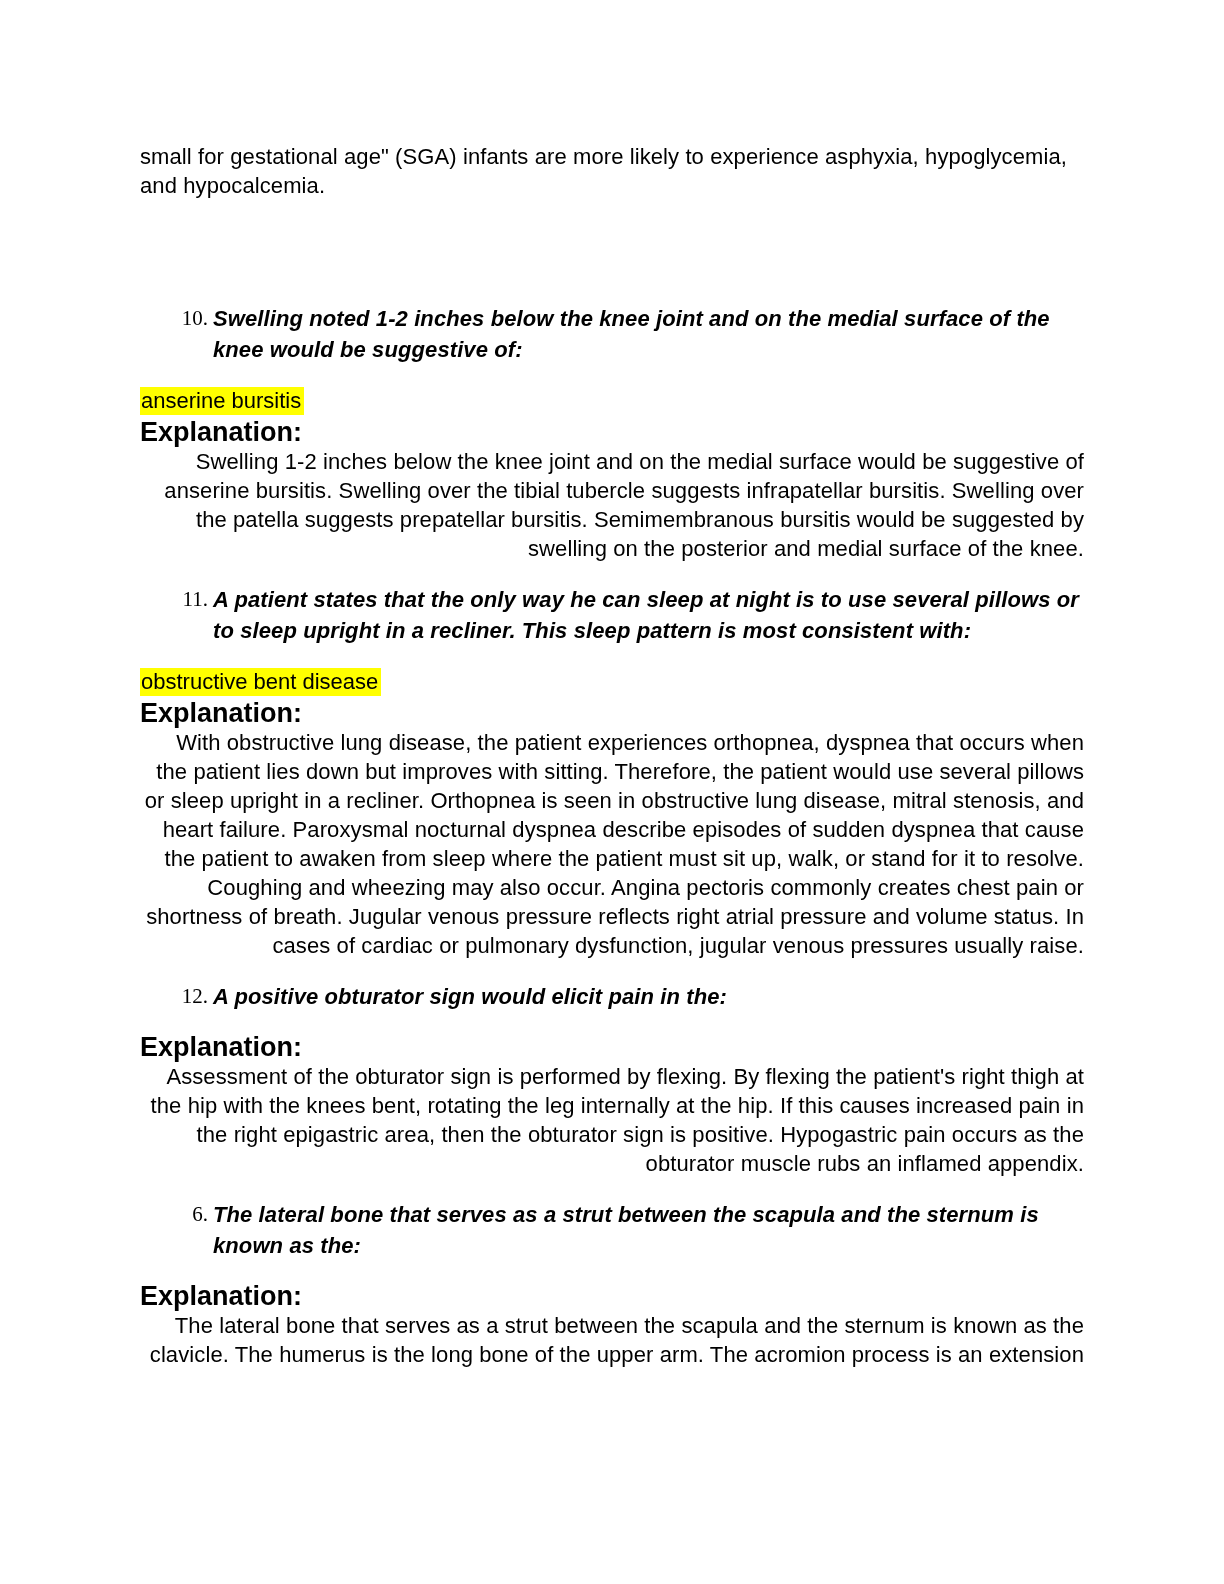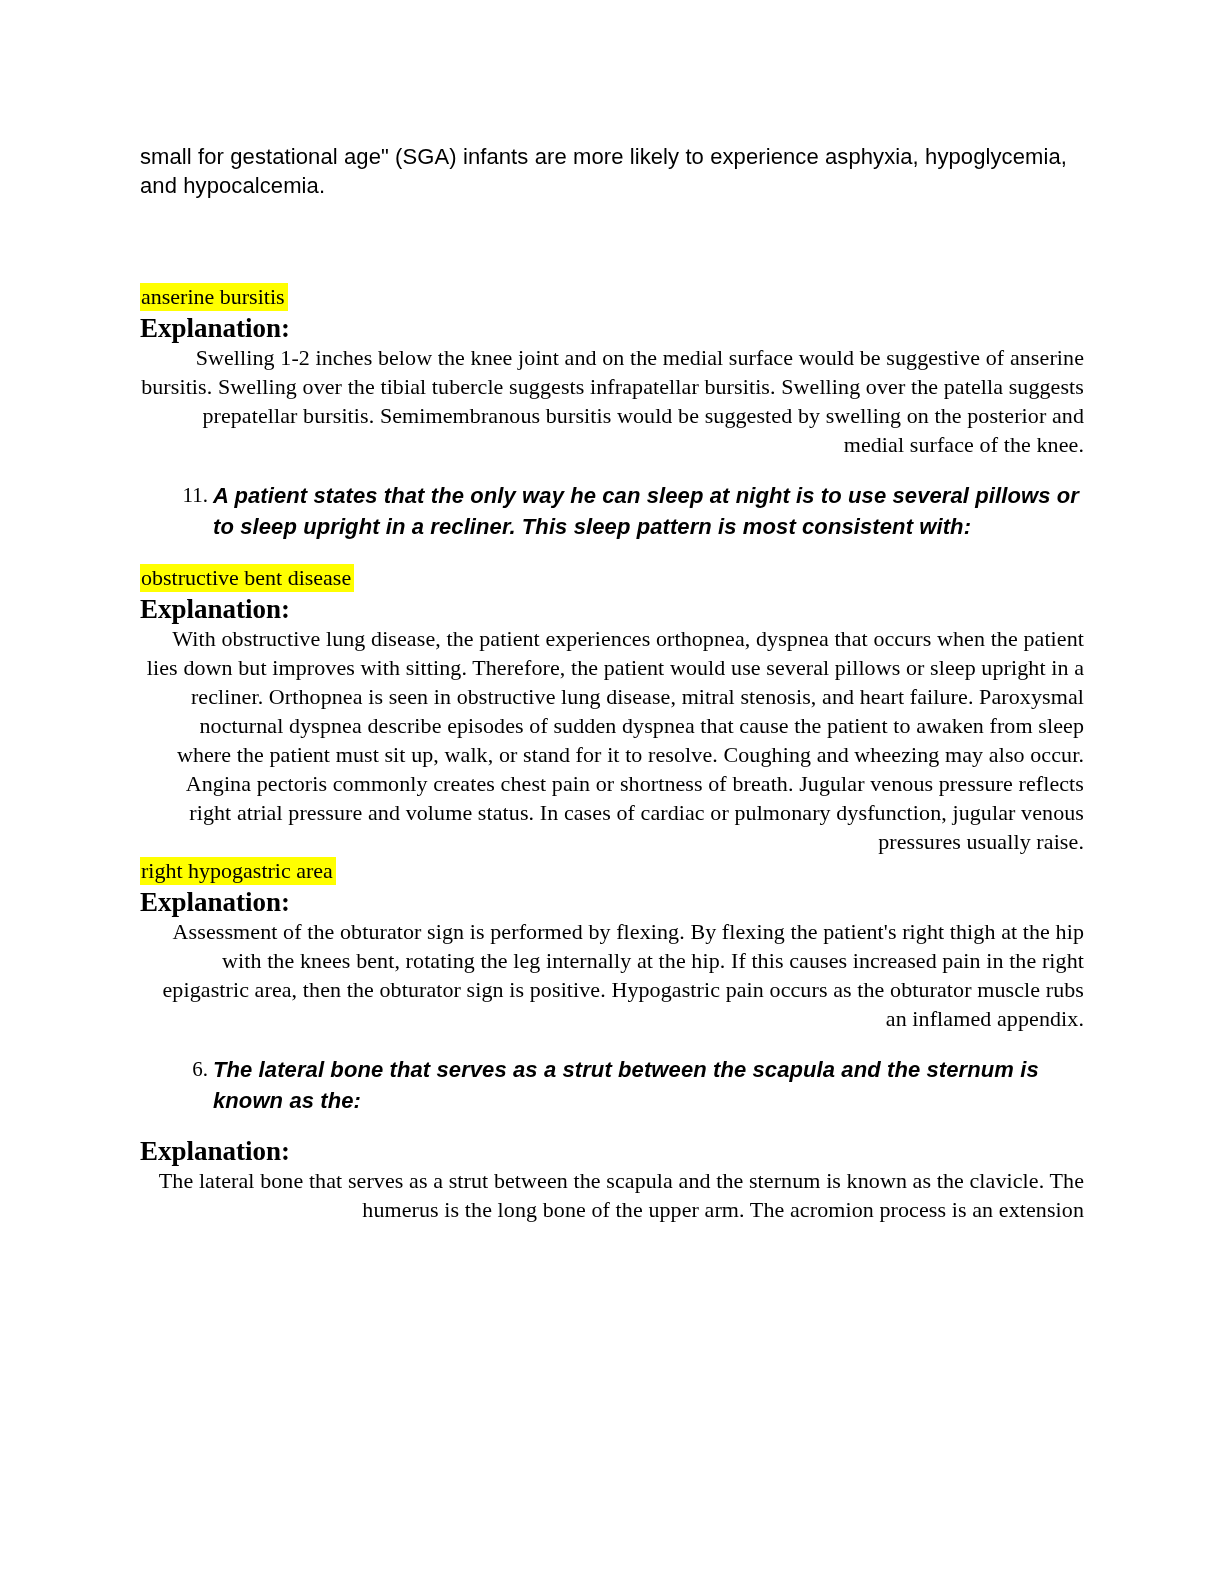--- a/index.html
+++ b/index.html
@@ -42,21 +42,21 @@
     font-style: normal;
   }
   .q-text {
     flex: 1;
     font-size: 22px;
     line-height: 31px;
     font-weight: 700;
     font-style: italic;
     letter-spacing: 0.1px;
   }
-  .answer-block { margin: 0; font-family: Liberation Serif, serif; }
+  .answer-block { margin: 0; }
   .answer-line {
     font-size: 22px;
     line-height: 29px;
     margin-bottom: 3px;
   }
   .answer-highlight {
     background: #ffff00;
     padding: 1px 3px 2px 1px;
   }
   .explanation-label {
@@ -73,38 +73,45 @@
 </style>
 </head>
 <body>
 
 <div class="page">
 
   <p class="intro">small for gestational age" (SGA) infants are more likely to experience asphyxia, hypoglycemia, and hypocalcemia.</p>
 
   <div class="spacer-large"></div>
 
+  <div class="question-row">
+    <div class="q-number">10.</div>
+    <div class="q-text">Swelling noted 1-2 inches below the knee joint and on the medial surface of the knee would be suggestive of:</div>
+  </div>
   <div class="answer-block">
     <div class="answer-line"><span class="answer-highlight">anserine bursitis</span></div>
     <div class="explanation-label">Explanation:</div>
     <div class="explanation-text">Swelling 1-2 inches below the knee joint and on the medial surface would be suggestive of anserine bursitis. Swelling over the tibial tubercle suggests infrapatellar bursitis. Swelling over the patella suggests prepatellar bursitis. Semimembranous bursitis would be suggested by swelling on the posterior and medial surface of the knee.</div>
   </div>
 
   <div class="question-row">
     <div class="q-number">11.</div>
     <div class="q-text">A patient states that the only way he can sleep at night is to use several pillows or to sleep upright in a recliner. This sleep pattern is most consistent with:</div>
   </div>
   <div class="answer-block">
     <div class="answer-line"><span class="answer-highlight">obstructive bent disease</span></div>
     <div class="explanation-label">Explanation:</div>
     <div class="explanation-text">With obstructive lung disease, the patient experiences orthopnea, dyspnea that occurs when the patient lies down but improves with sitting. Therefore, the patient would use several pillows or sleep upright in a recliner. Orthopnea is seen in obstructive lung disease, mitral stenosis, and heart failure. Paroxysmal nocturnal dyspnea describe episodes of sudden dyspnea that cause the patient to awaken from sleep where the patient must sit up, walk, or stand for it to resolve. Coughing and wheezing may also occur. Angina pectoris commonly creates chest pain or shortness of breath. Jugular venous pressure reflects right atrial pressure and volume status. In cases of cardiac or pulmonary dysfunction, jugular venous pressures usually raise.</div>
   </div>
 
+  <div class="question-row">
+    <div class="q-number">12.</div>
+    <div class="q-text">A positive obturator sign would elicit pain in the:</div>
+  </div>
   <div class="answer-block">
-    <div class="answer-line"><span class="answer-highlight">right hypogastric area</span></div>
     <div class="explanation-label">Explanation:</div>
     <div class="explanation-text">Assessment of the obturator sign is performed by flexing. By flexing the patient's right thigh at the hip with the knees bent, rotating the leg internally at the hip. If this causes increased pain in the right epigastric area, then the obturator sign is positive. Hypogastric pain occurs as the obturator muscle rubs an inflamed appendix.</div>
   </div>
 
   <div class="question-row">
     <div class="q-number">6.</div>
     <div class="q-text">The lateral bone that serves as a strut between the scapula and the sternum is known as the:</div>
   </div>
   <div class="answer-block">
     <div class="explanation-label">Explanation:</div>

